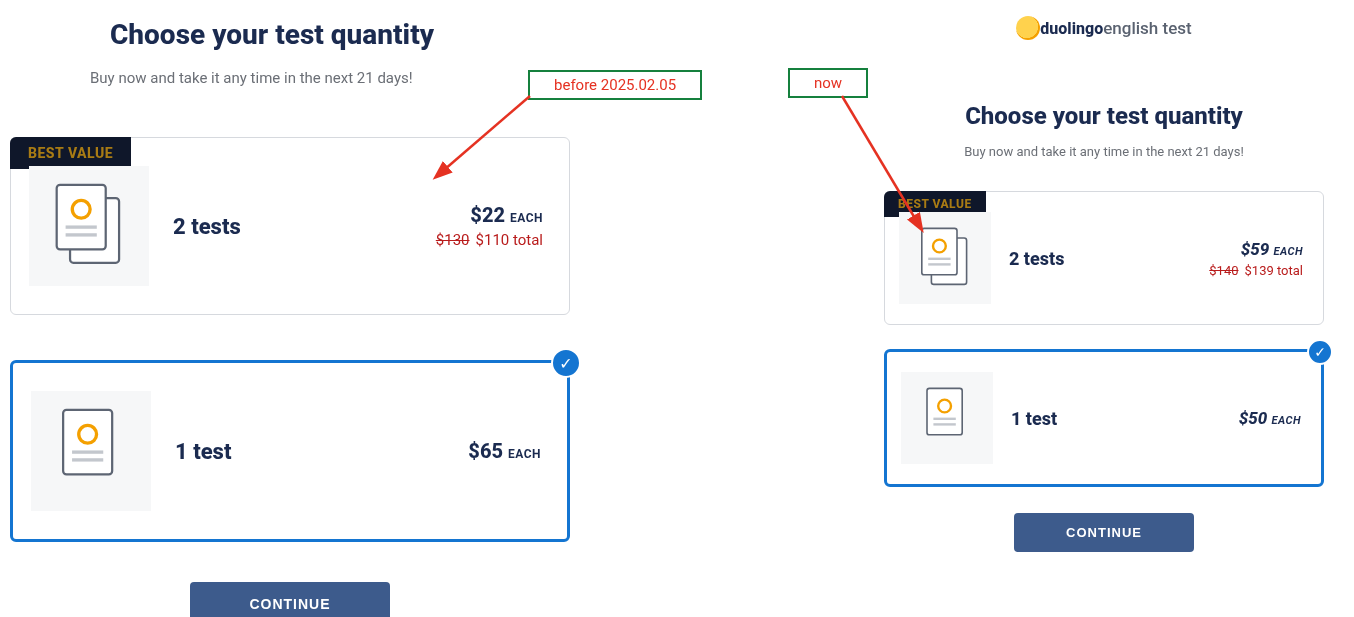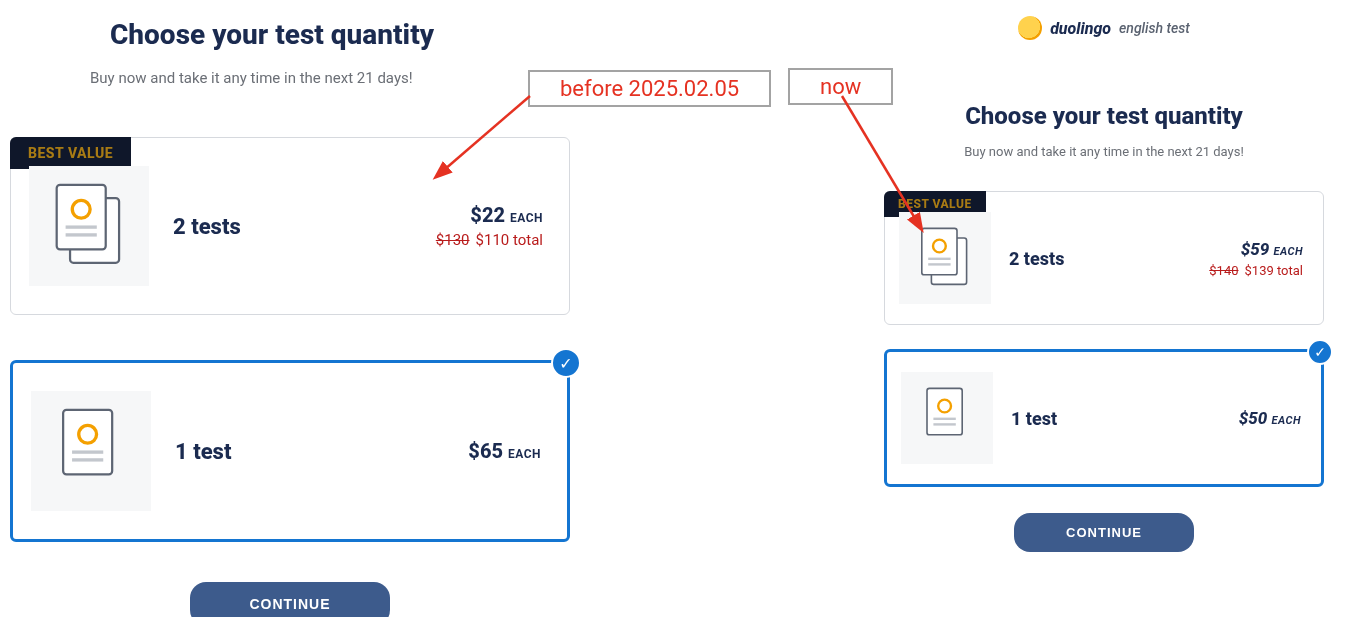--- a/index.html
+++ b/index.html
@@ -106,48 +106,46 @@
     display: block;
     width: 200px;
     margin: 40px auto 0;
     background: #3d5b8c;
     color: #fff;
     font-weight: 800;
     letter-spacing: 1px;
     font-size: 14px;
     text-align: center;
     padding: 14px 0;
-    border-radius: 16px;
+    border-radius: 4px;
     border: none;
     cursor: pointer;
   }
 
   
   .panel-right {
     position: absolute;
     right: 30px;
     top: 16px;
     width: 440px;
   }
   .brand {
     text-align: center;
     display: flex;
     align-items: center;
     justify-content: center;
-    gap: 8px;
-    color: #1b2b50;
-    font-style: italic;
+    color: #1b2b50;
   }
   .brand .logo-badge {
     width: 24px; height: 24px; border-radius: 50%;
     background: radial-gradient(circle at 45% 45%, #ffd24d 0 60%, #f4a000 61% 100%);
     position: relative;
   }
   .brand .dname { font-weight: 800; font-size: 16px; }
-  .brand .dsub  { font-weight: 500; font-size: 14px; color:#5a6270;}
+  .brand .dsub  { font-weight: 500; font-size: 17px; color:#5a6270;}
 
   .panel-right h1 {
     color: #1b2b50;
     font-size: 24px;
     font-weight: 800;
     text-align: center;
     margin-top: 62px;
   }
   .panel-right .subtitle {
     color: #6b6f76;
@@ -177,24 +175,24 @@
   .card-s .card-price .line1 { font-size: 17px; font-style: italic; }
   .card-s .card-price .line1 .each { font-size: 11px; }
   .card-s .card-price .line2 { font-size: 13px; }
   .card-s .check-circle { width:26px;height:26px;top:-13px;right:-12px;font-size:14px;}
 
   .panel-right .btn-continue { width: 180px; margin-top: 26px; padding:12px 0; font-size:13px;}
 
   
   .anno {
     position: absolute;
-    border: 2px solid #a3a3a3;
+    border: 2px solid #15803d;
     color: #e53222;
-    font-size: 22px;
-    padding: 4px 30px;
+    font-size: 15px;
+    padding: 4px 24px;
     background: #fff;
   }
   .anno.before { left: 528px; top: 70px; }
   .anno.now    { left: 788px; top: 68px; }
 
   svg.arrow { position: absolute; overflow: visible; }
 </style>
 </head>
 <body>
 

